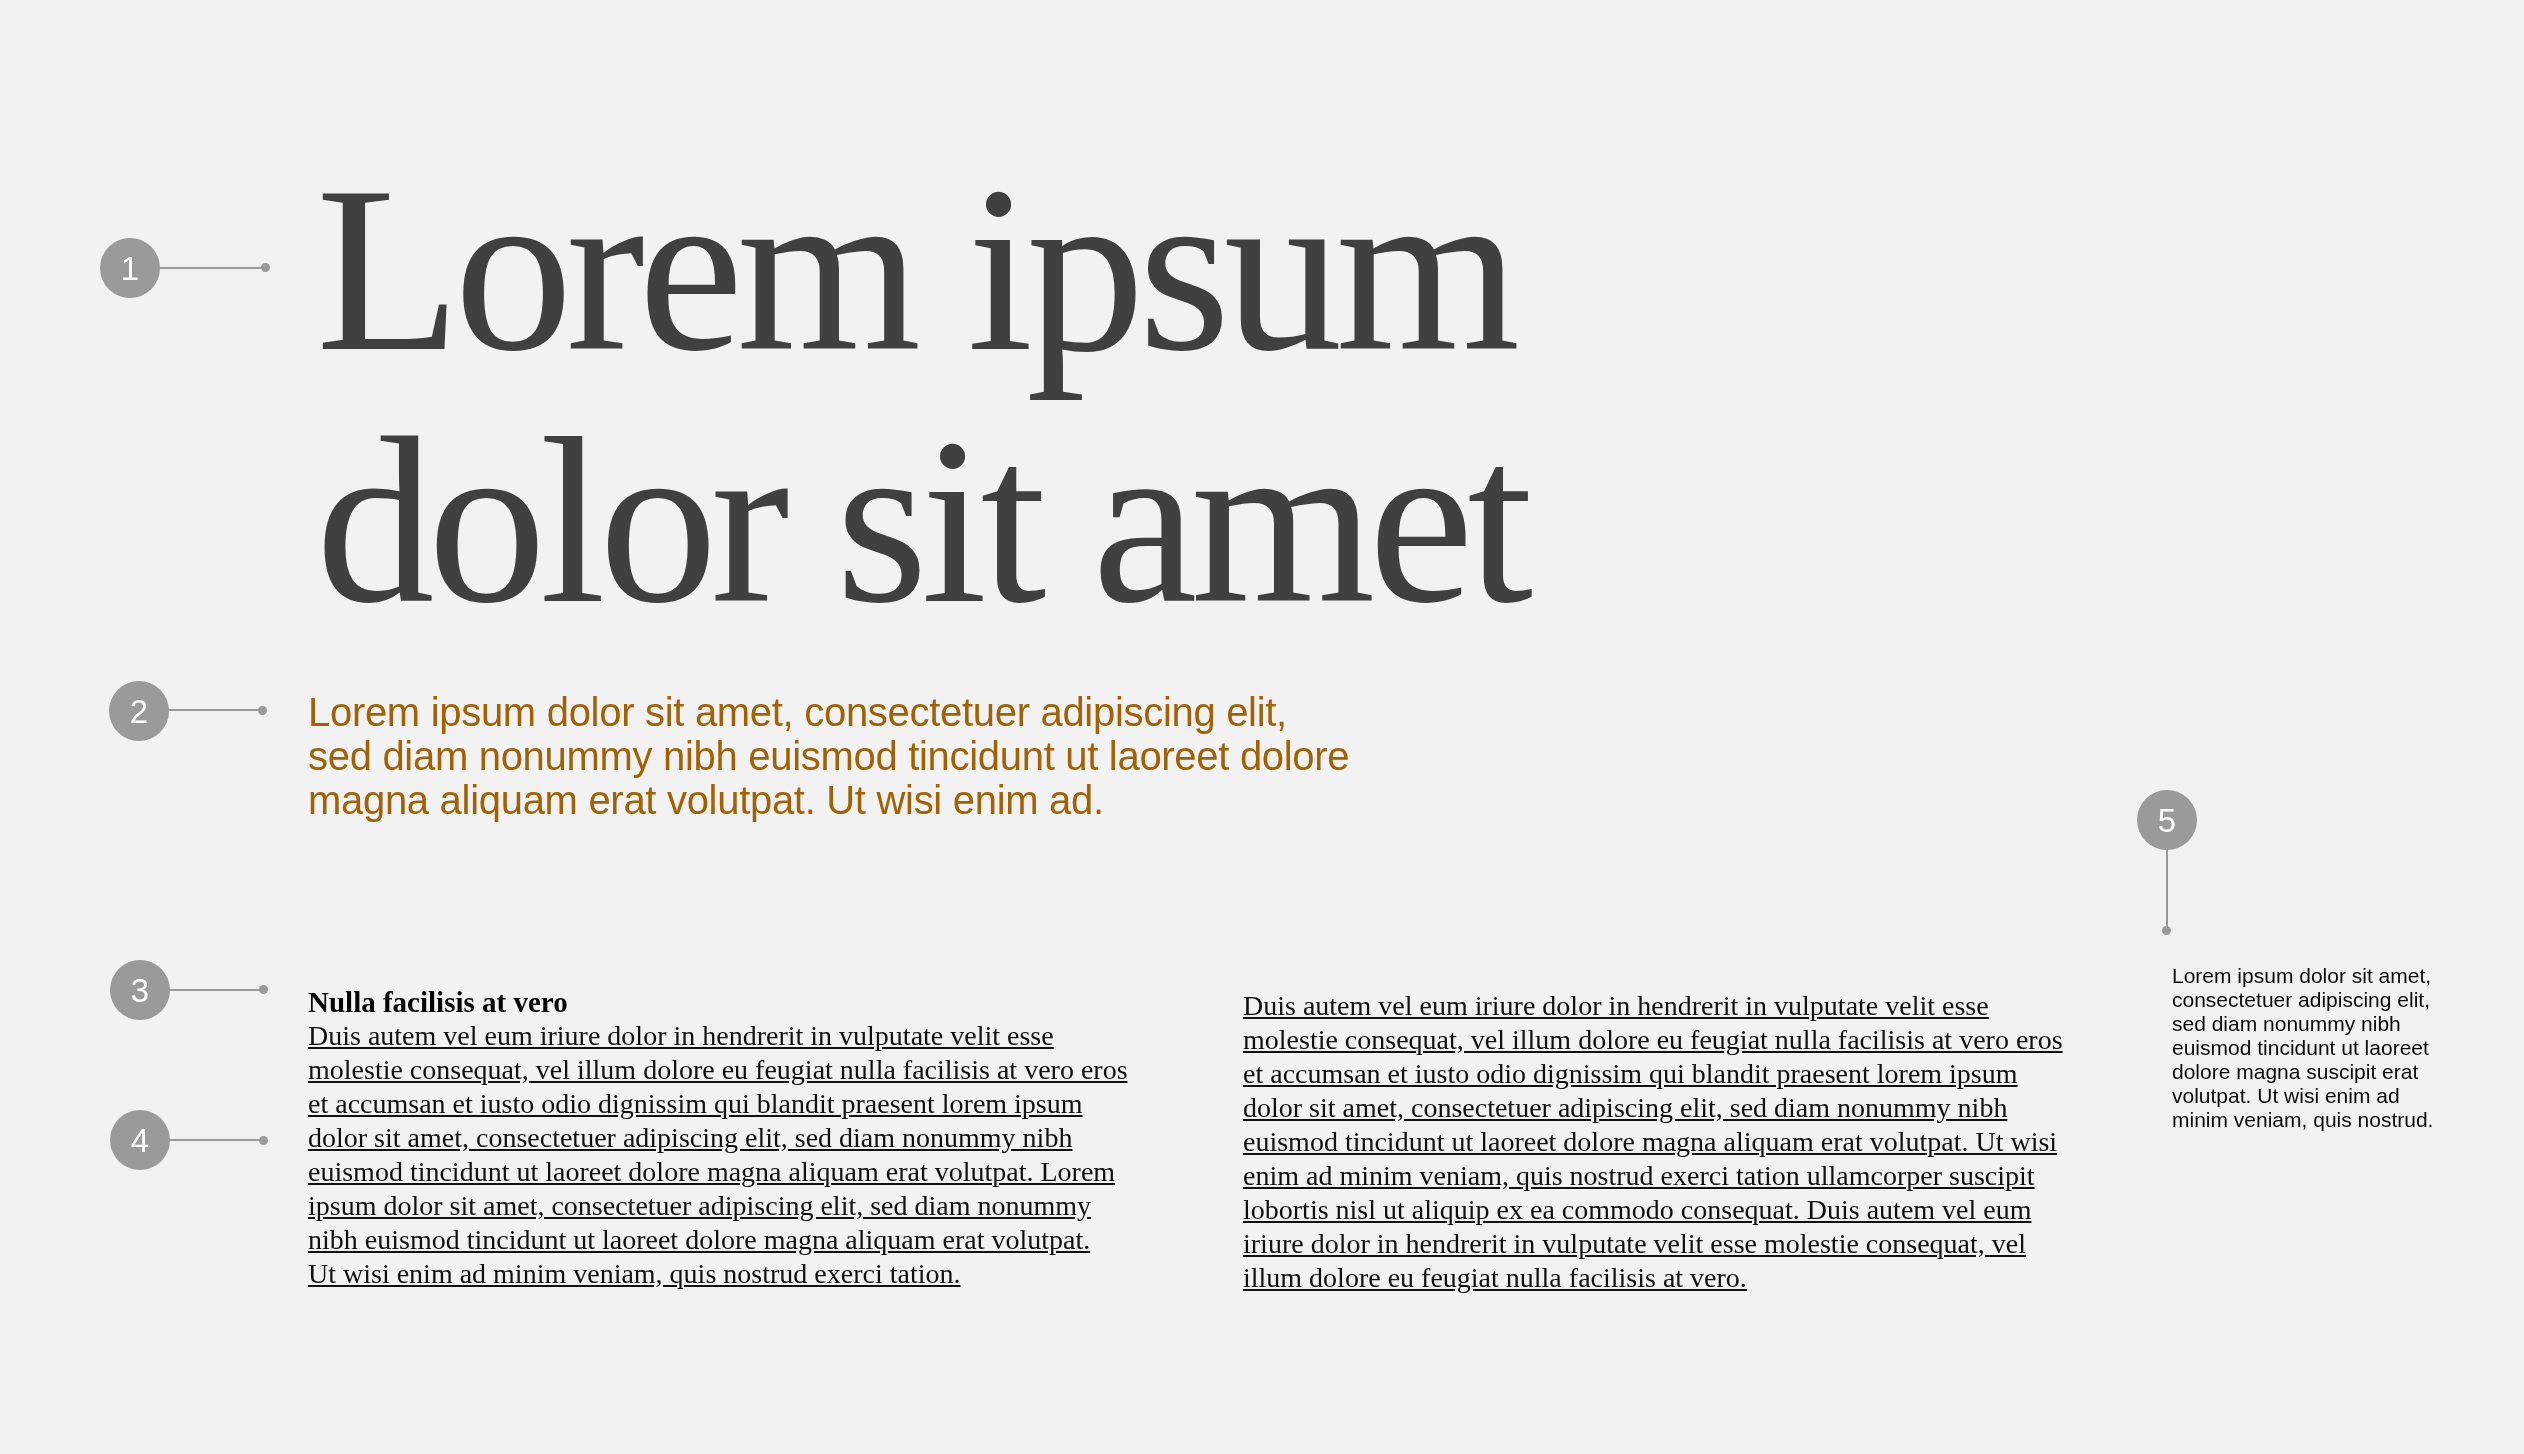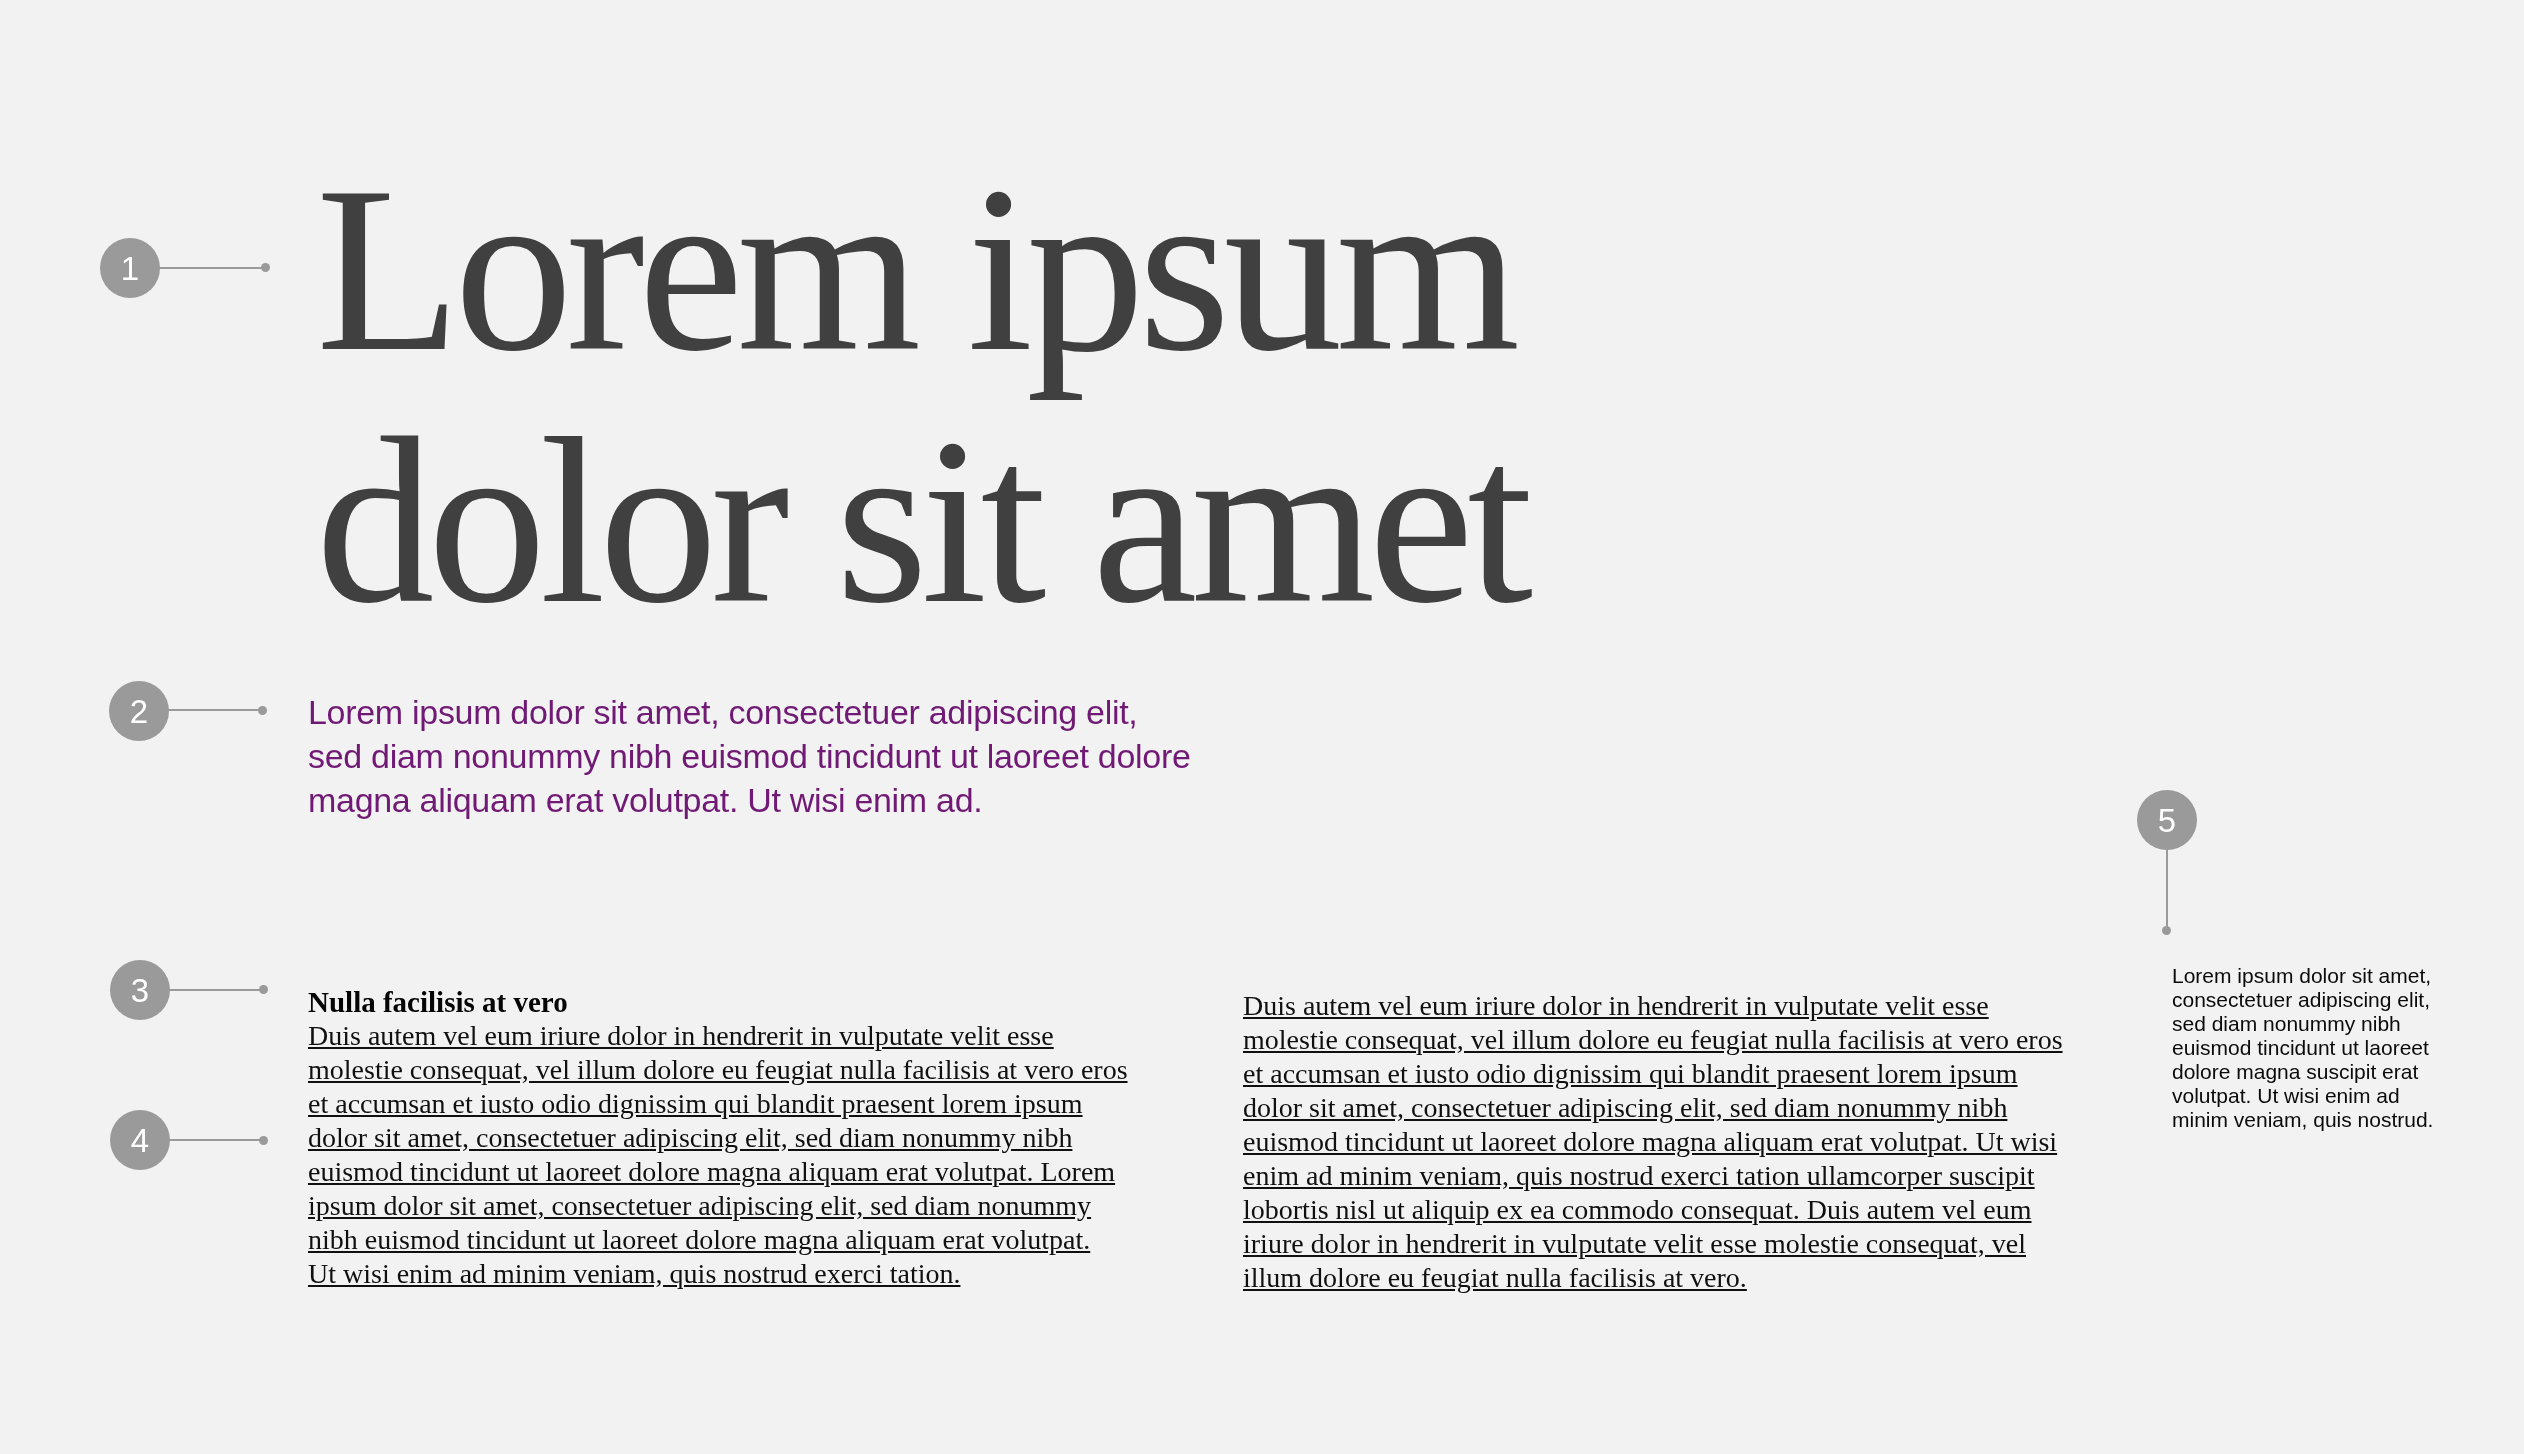--- a/index.html
+++ b/index.html
@@ -24,23 +24,23 @@
     font-family:"Liberation Serif","DejaVu Serif",serif;
     font-weight:500;
     font-size:237px;line-height:252px;
     letter-spacing:-0.028em;
     color:#404040;
     white-space:pre-line;
     margin-left:9px;
   }
   .intro{
     position:absolute;left:308px;top:690px;width:1293px;
-    font-size:34px;line-height:44px;
+    font-size:40px;line-height:44px;
     letter-spacing:-0.3px;
-    color:#701a75;
+    color:#a16207;
     white-space:pre-line;
   }
   .column{
     position:absolute;width:889px;
     font-family:"Liberation Serif","DejaVu Serif",serif;
     font-size:28px;line-height:34px;
     color:#101010;
   }
   .col-1{left:308px;top:985px;}
   .col-2{left:1243px;top:989px;}

